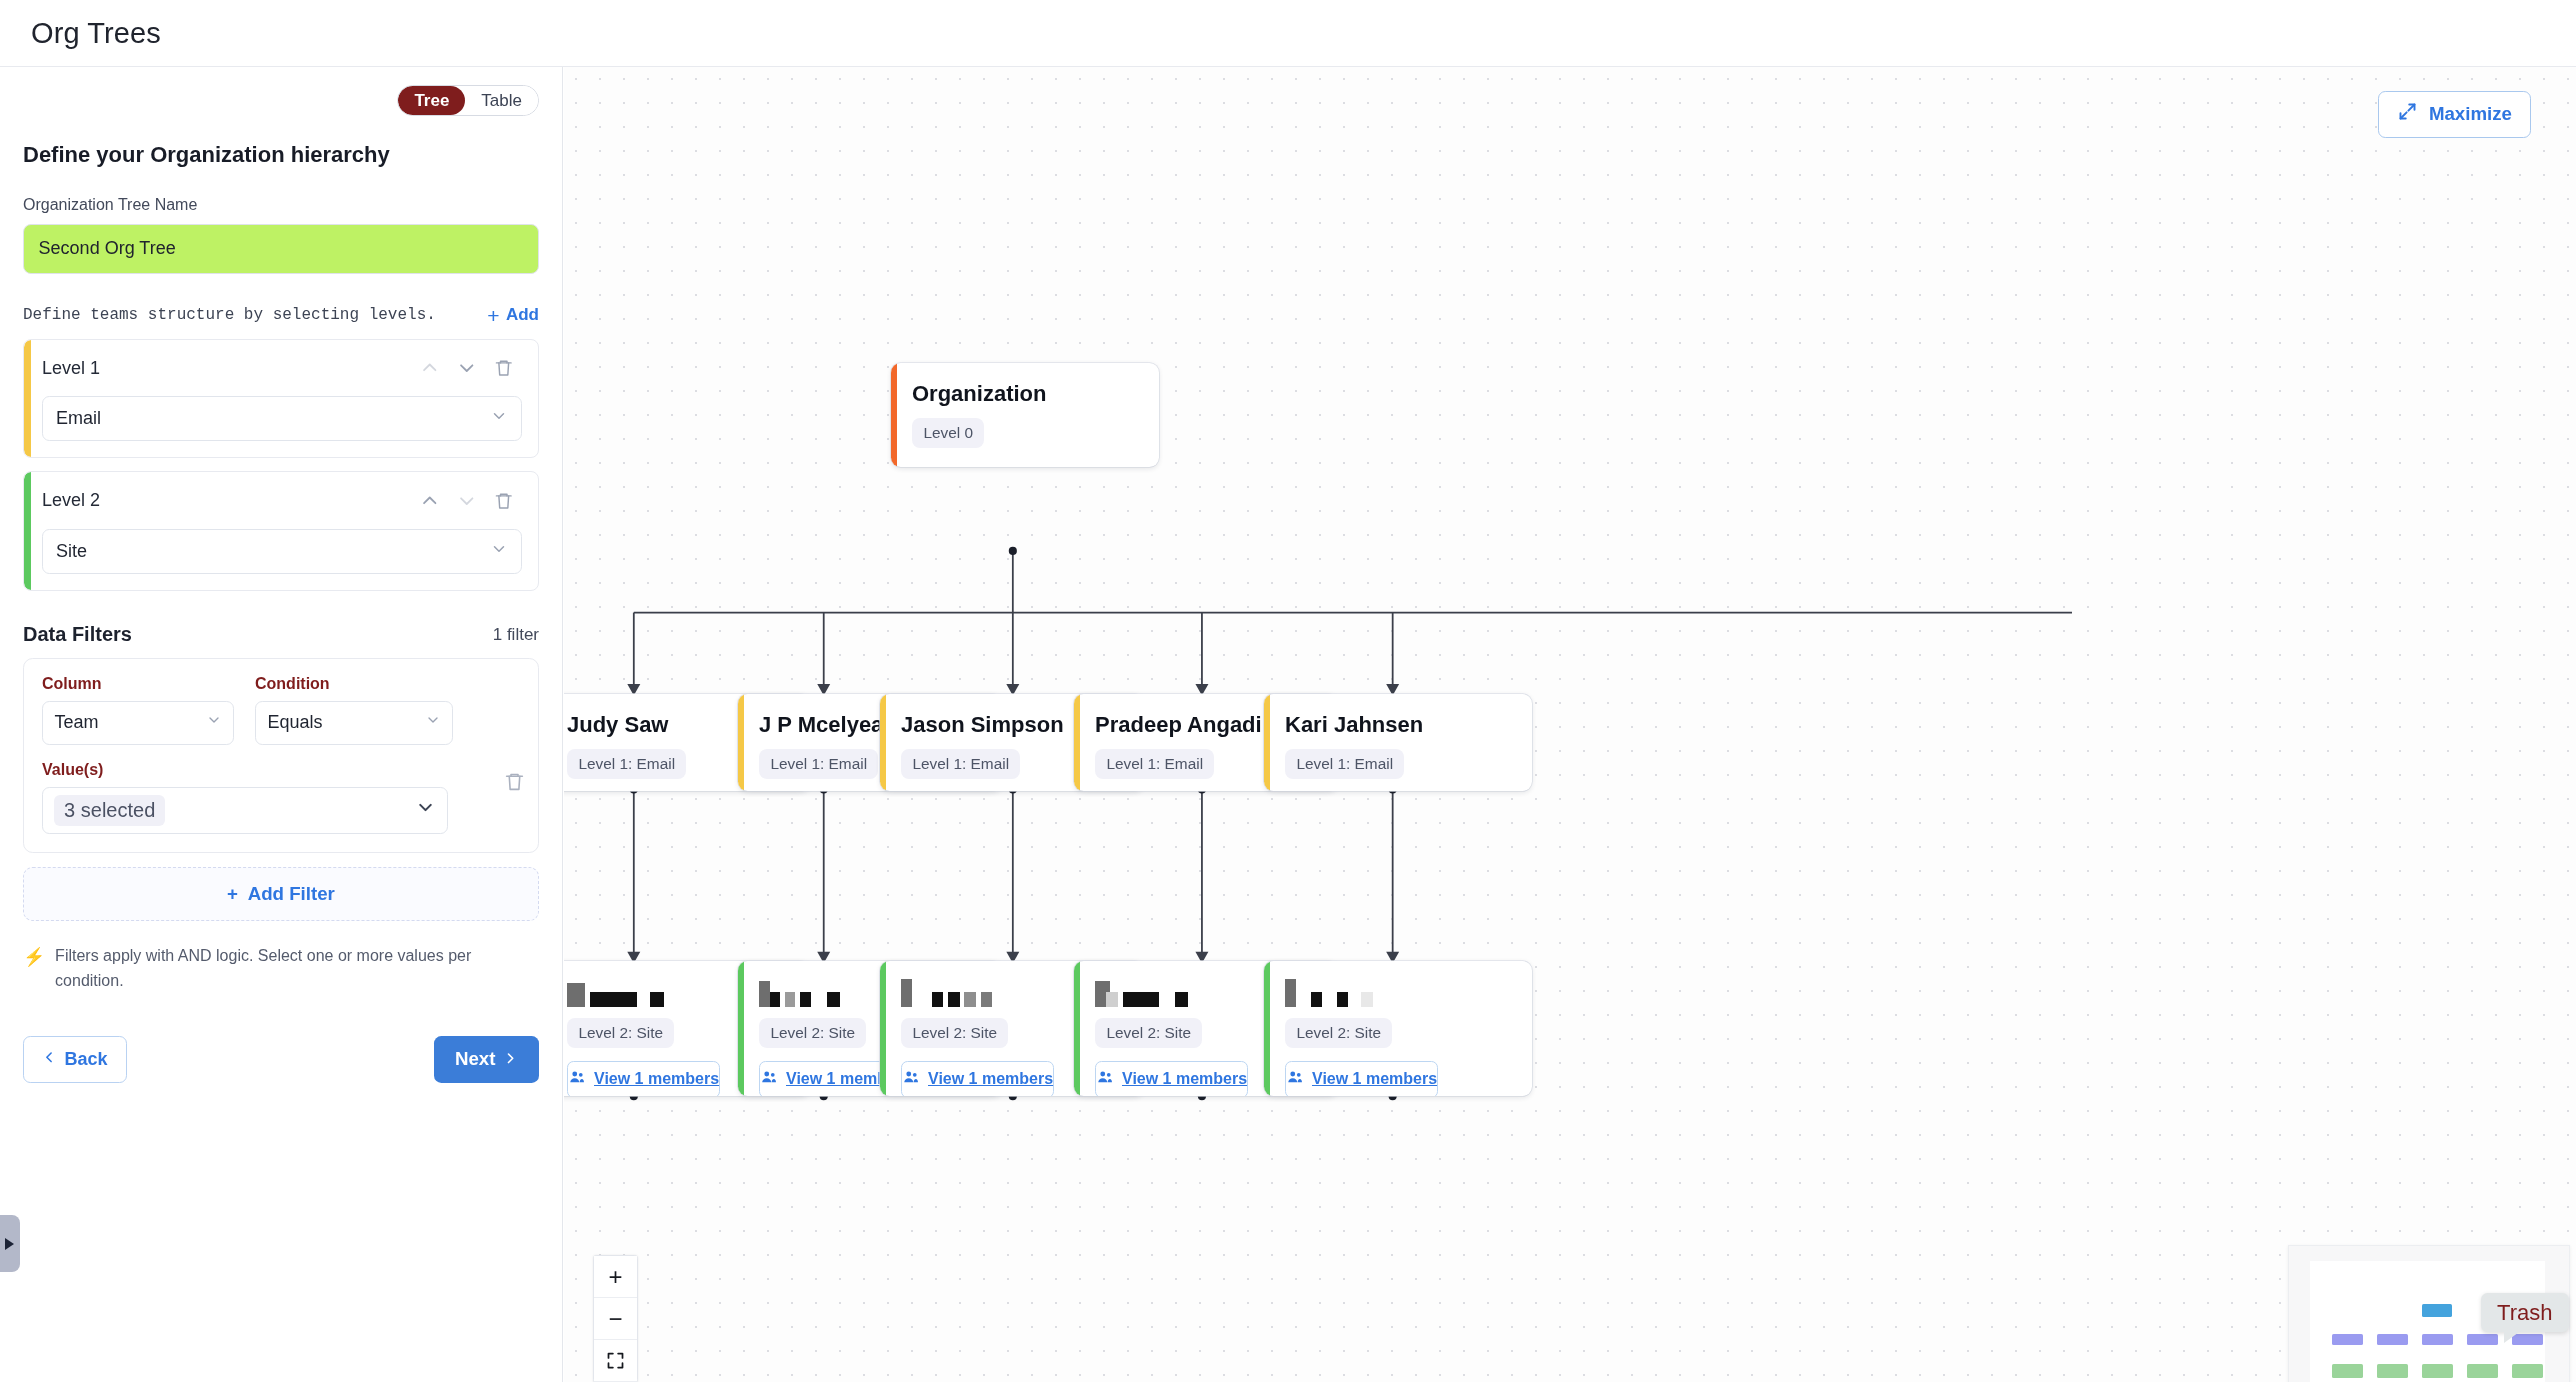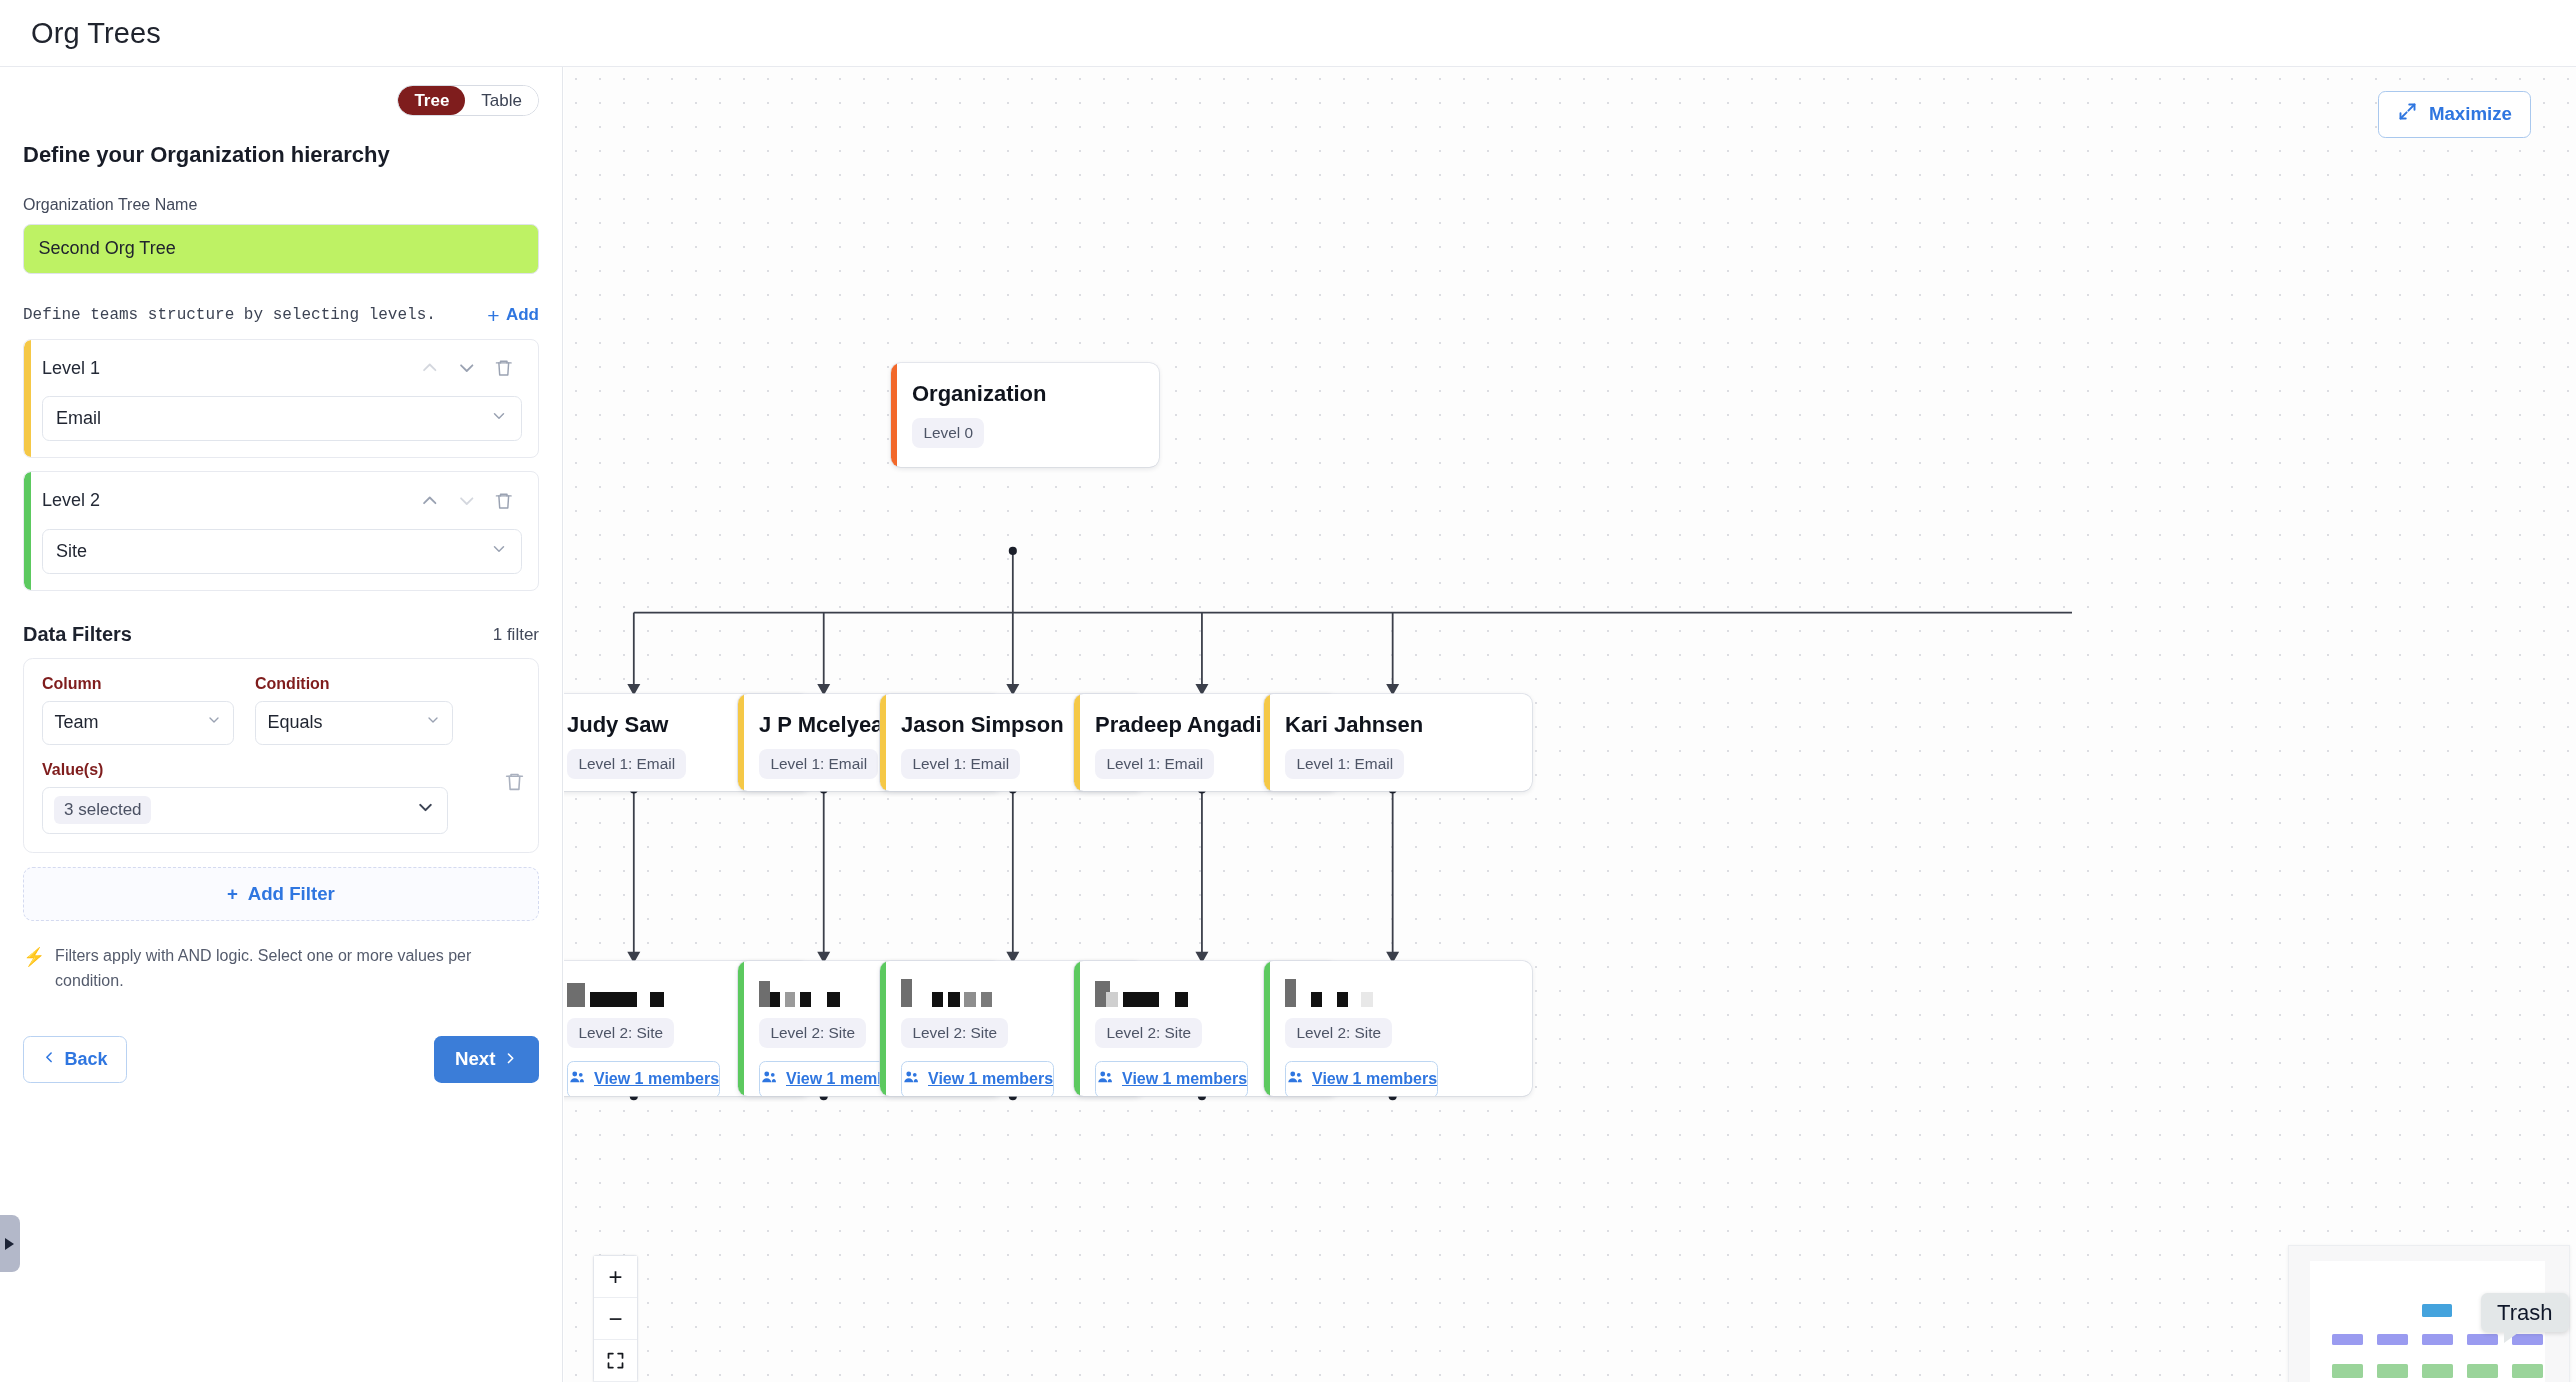--- a/index.html
+++ b/index.html
@@ -101,21 +101,21 @@
     height: 44px; border: 0.8px solid #e1e5ec; border-radius: 7.3px; background: #fff;
     display: flex; align-items: center; justify-content: space-between;
     padding: 0 11.4px; font-size: 18px; color: #1f2430; cursor: pointer;
   }
   .ff-select.col-w { width: 192px; }
   .ff-select.cond-w { width: 198px; }
   .ff-values { margin-top: 16px; }
   .ff-values .ff-select { width: 406px; height: 47px; }
   .chip {
     background: #f0f0f7; border-radius: 6px; padding: 4px 9.7px;
-    font-size: 17px; color: #4b5163;
+    font-size: 20px; color: #4b5163;
   }
   .filter-trash {
     position: absolute; right: 13px; top: 112px; color: #aab1bf;
     background: none; border: 0; cursor: pointer;
   }
   .add-filter {
     margin-top: 14.6px; width: 100%; height: 54px; border: 1.6px dashed #d4daf0;
     border-radius: 9.7px; background: #fafbff; color: #2f76e0;
     font-size: 18.7px; font-weight: 600; display: flex; align-items: center;
     justify-content: center; gap: 9.7px; cursor: pointer; font-family: inherit;
@@ -222,21 +222,21 @@
     position: absolute; left: 21px; top: 14.6px; right: 24px; bottom: 0;
     background: #ffffff;
   }
   .mm-node { position: absolute; border-radius: 1.6px; }
   .mm-root { background: #44a3dd; }
   .mm-l1 { background: #9a9bf0; }
   .mm-l2 { background: #9ad49a; }
   .trash-tip {
     position: absolute; right: 0; bottom: 50px;
     background: #e3e7e8; border-radius: 6.5px; padding: 6.5px 16px;
-    font-size: 22px; color: #0f172a; box-shadow: 0 1.6px 4px rgba(0,0,0,.12);
+    font-size: 22px; color: #7f1d1d; box-shadow: 0 1.6px 4px rgba(0,0,0,.12);
   }
   .trash-tip::after {
     content: ""; position: absolute; left: 23px; bottom: -11.4px;
     border-top: 13px solid #e3e7e8; border-right: 18px solid transparent;
   }
 </style>
 </head>
 <body>
 
 <div id="app">

